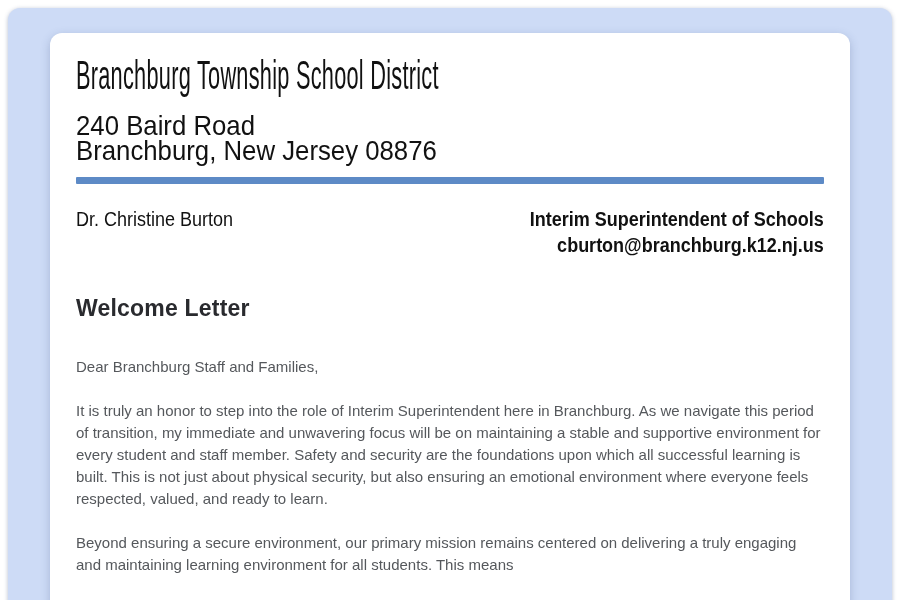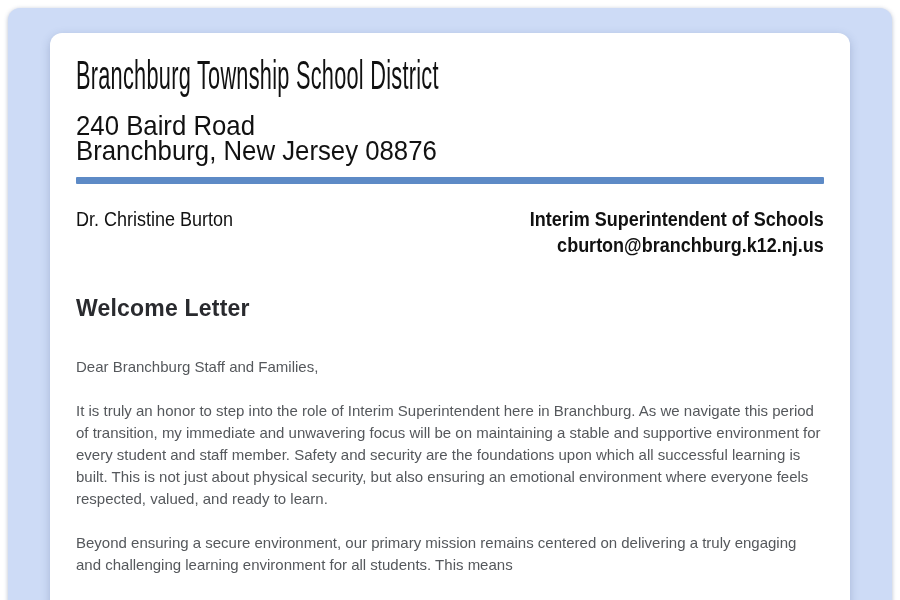--- a/index.html
+++ b/index.html
@@ -113,16 +113,16 @@
         </div>
       </div>
     </div>
 
     <h2 class="letter-heading">Welcome Letter</h2>
 
     <p class="body-text salutation">Dear Branchburg Staff and Families,</p>
 
     <p class="body-text para">It is truly an honor to step into the role of Interim Superintendent here in Branchburg. As we navigate this period of transition, my immediate and unwavering focus will be on maintaining a stable and supportive environment for every student and staff member. Safety and security are the foundations upon which all successful learning is built. This is not just about physical security, but also ensuring an emotional environment where everyone feels respected, valued, and ready to learn.</p>
 
-    <p class="body-text para">Beyond ensuring a secure environment, our primary mission remains centered on delivering a truly engaging and challenging learning environment for all students. This means</p>
+    <p class="body-text para">Beyond ensuring a secure environment, our primary mission remains centered on delivering a truly engaging and maintaining learning environment for all students. This means</p>
 
   </div>
 </div>
 
 </body></html>

